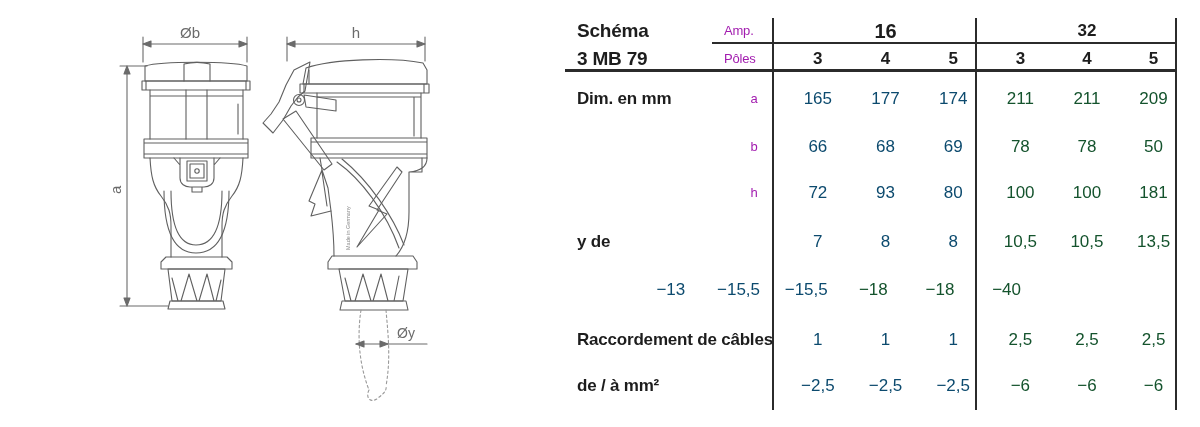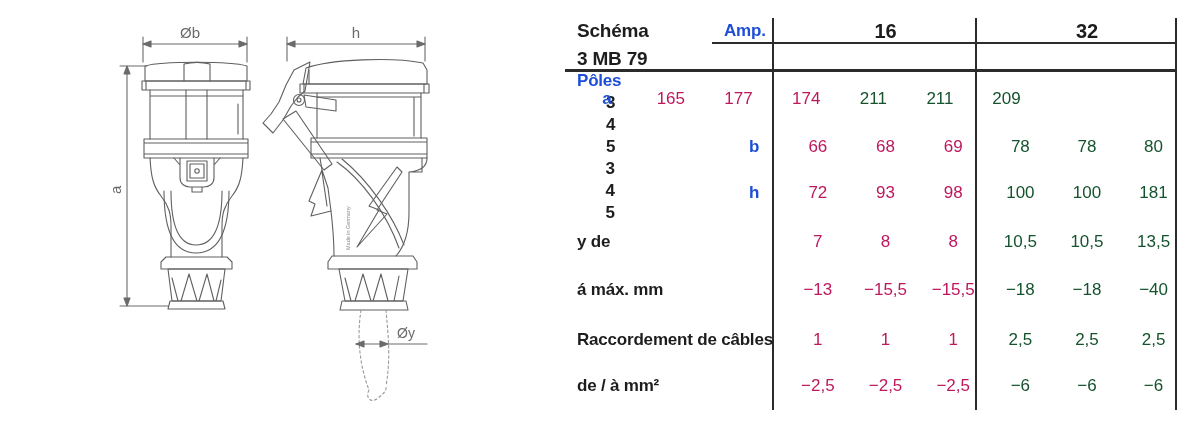--- a/index.html
+++ b/index.html
@@ -13,25 +13,25 @@
   
   .drawing{position:absolute;left:0;top:0;width:560px;height:427px;}
 
   
   .tbl{position:absolute;left:565px;top:0;width:620px;height:427px;}
   .tline{position:absolute;background:#2b2b2b;}
   .vline{width:1.6px;top:18px;height:392px;}
   .row{position:absolute;left:12px;width:611px;height:22px;line-height:22px;display:flex;white-space:nowrap;}
   .c-label{width:147px;flex:none;text-align:left;font-weight:bold;color:#1d1d1d;font-size:17px;letter-spacing:-0.2px;}
   .c-label.big{font-size:19px;}
-  .c-sub{width:60px;flex:none;text-align:center;font-weight:bold;color:#1d4ed8;font-size:17px;letter-spacing:-0.2px;}
+  .c-sub{width:60px;flex:none;text-align:center;font-weight:normal;color:#a21caf;font-size:13px;letter-spacing:-0.2px;}
   .c-sub.left{text-align:left;}
   .c-group1{width:203px;flex:none;text-align:center;font-weight:bold;color:#1d1d1d;font-size:20px;}
-  .c-group2{width:200px;flex:none;text-align:center;font-weight:bold;color:#1d1d1d;font-size:20px;}
-  .va{width:67.7px;flex:none;text-align:center;color:#be185d;font-size:17px;}
+  .c-group2{width:200px;flex:none;text-align:center;font-weight:bold;color:#1d1d1d;font-size:17px;}
+  .va{width:67.7px;flex:none;text-align:center;color:#0c4a6e;font-size:17px;}
   .vb{width:66.6px;flex:none;text-align:center;color:#14532d;font-size:17px;}
   .hdr .va,.hdr .vb{font-weight:bold;color:#1d1d1d;}
 </style>
 </head>
 <body>
 
 <div class="stage">
 
   <svg class="drawing" viewBox="0 0 560 427" fill="none" stroke="#606060" stroke-width="1.1" stroke-linejoin="round" stroke-linecap="round">
 
@@ -108,76 +108,76 @@
     <div class="tline" style="left:147px;top:42px;width:464px;height:2px;"></div>
     <div class="tline" style="left:0;top:69px;width:611px;height:2.5px;"></div>
 
     <div class="row hdr" style="top:20px;">
       <div class="c-label big">Schéma</div>
       <div class="c-sub left">Amp.</div>
       <div class="c-group1">16</div>
       <div class="c-group2">32</div>
     </div>
 
-    <div class="row hdr" style="top:48px;flex-direction:column;">
+    <div class="row hdr" style="top:48px;">
       <div class="c-label big">3 MB 79</div>
       <div class="c-sub left">Pôles</div>
       <div class="va">3</div>
       <div class="va">4</div>
       <div class="va">5</div>
       <div class="vb">3</div>
       <div class="vb">4</div>
       <div class="vb">5</div>
     </div>
 
     <div class="row" style="top:88px;">
+      <div class="c-label">Dim. en mm</div>
       <div class="c-sub">a</div>
       <div class="va">165</div>
       <div class="va">177</div>
       <div class="va">174</div>
       <div class="vb">211</div>
       <div class="vb">211</div>
       <div class="vb">209</div>
     </div>
 
     <div class="row" style="top:136px;">
       <div class="c-label"></div>
       <div class="c-sub">b</div>
       <div class="va">66</div>
       <div class="va">68</div>
       <div class="va">69</div>
       <div class="vb">78</div>
       <div class="vb">78</div>
-      <div class="vb">80</div>
+      <div class="vb">50</div>
     </div>
 
     <div class="row" style="top:182px;">
       <div class="c-label"></div>
       <div class="c-sub">h</div>
       <div class="va">72</div>
       <div class="va">93</div>
-      <div class="va">98</div>
+      <div class="va">80</div>
       <div class="vb">100</div>
       <div class="vb">100</div>
       <div class="vb">181</div>
     </div>
 
     <div class="row" style="top:231px;">
       <div class="c-label">y de</div>
       <div class="c-sub"></div>
       <div class="va">7</div>
       <div class="va">8</div>
       <div class="va">8</div>
       <div class="vb">10,5</div>
       <div class="vb">10,5</div>
       <div class="vb">13,5</div>
     </div>
 
     <div class="row" style="top:279px;">
-      <div class="c-label">á máx. mm</div>
       <div class="c-sub"></div>
       <div class="va">−13</div>
       <div class="va">−15,5</div>
       <div class="va">−15,5</div>
       <div class="vb">−18</div>
       <div class="vb">−18</div>
       <div class="vb">−40</div>
     </div>
 
     <div class="row" style="top:329px;">

